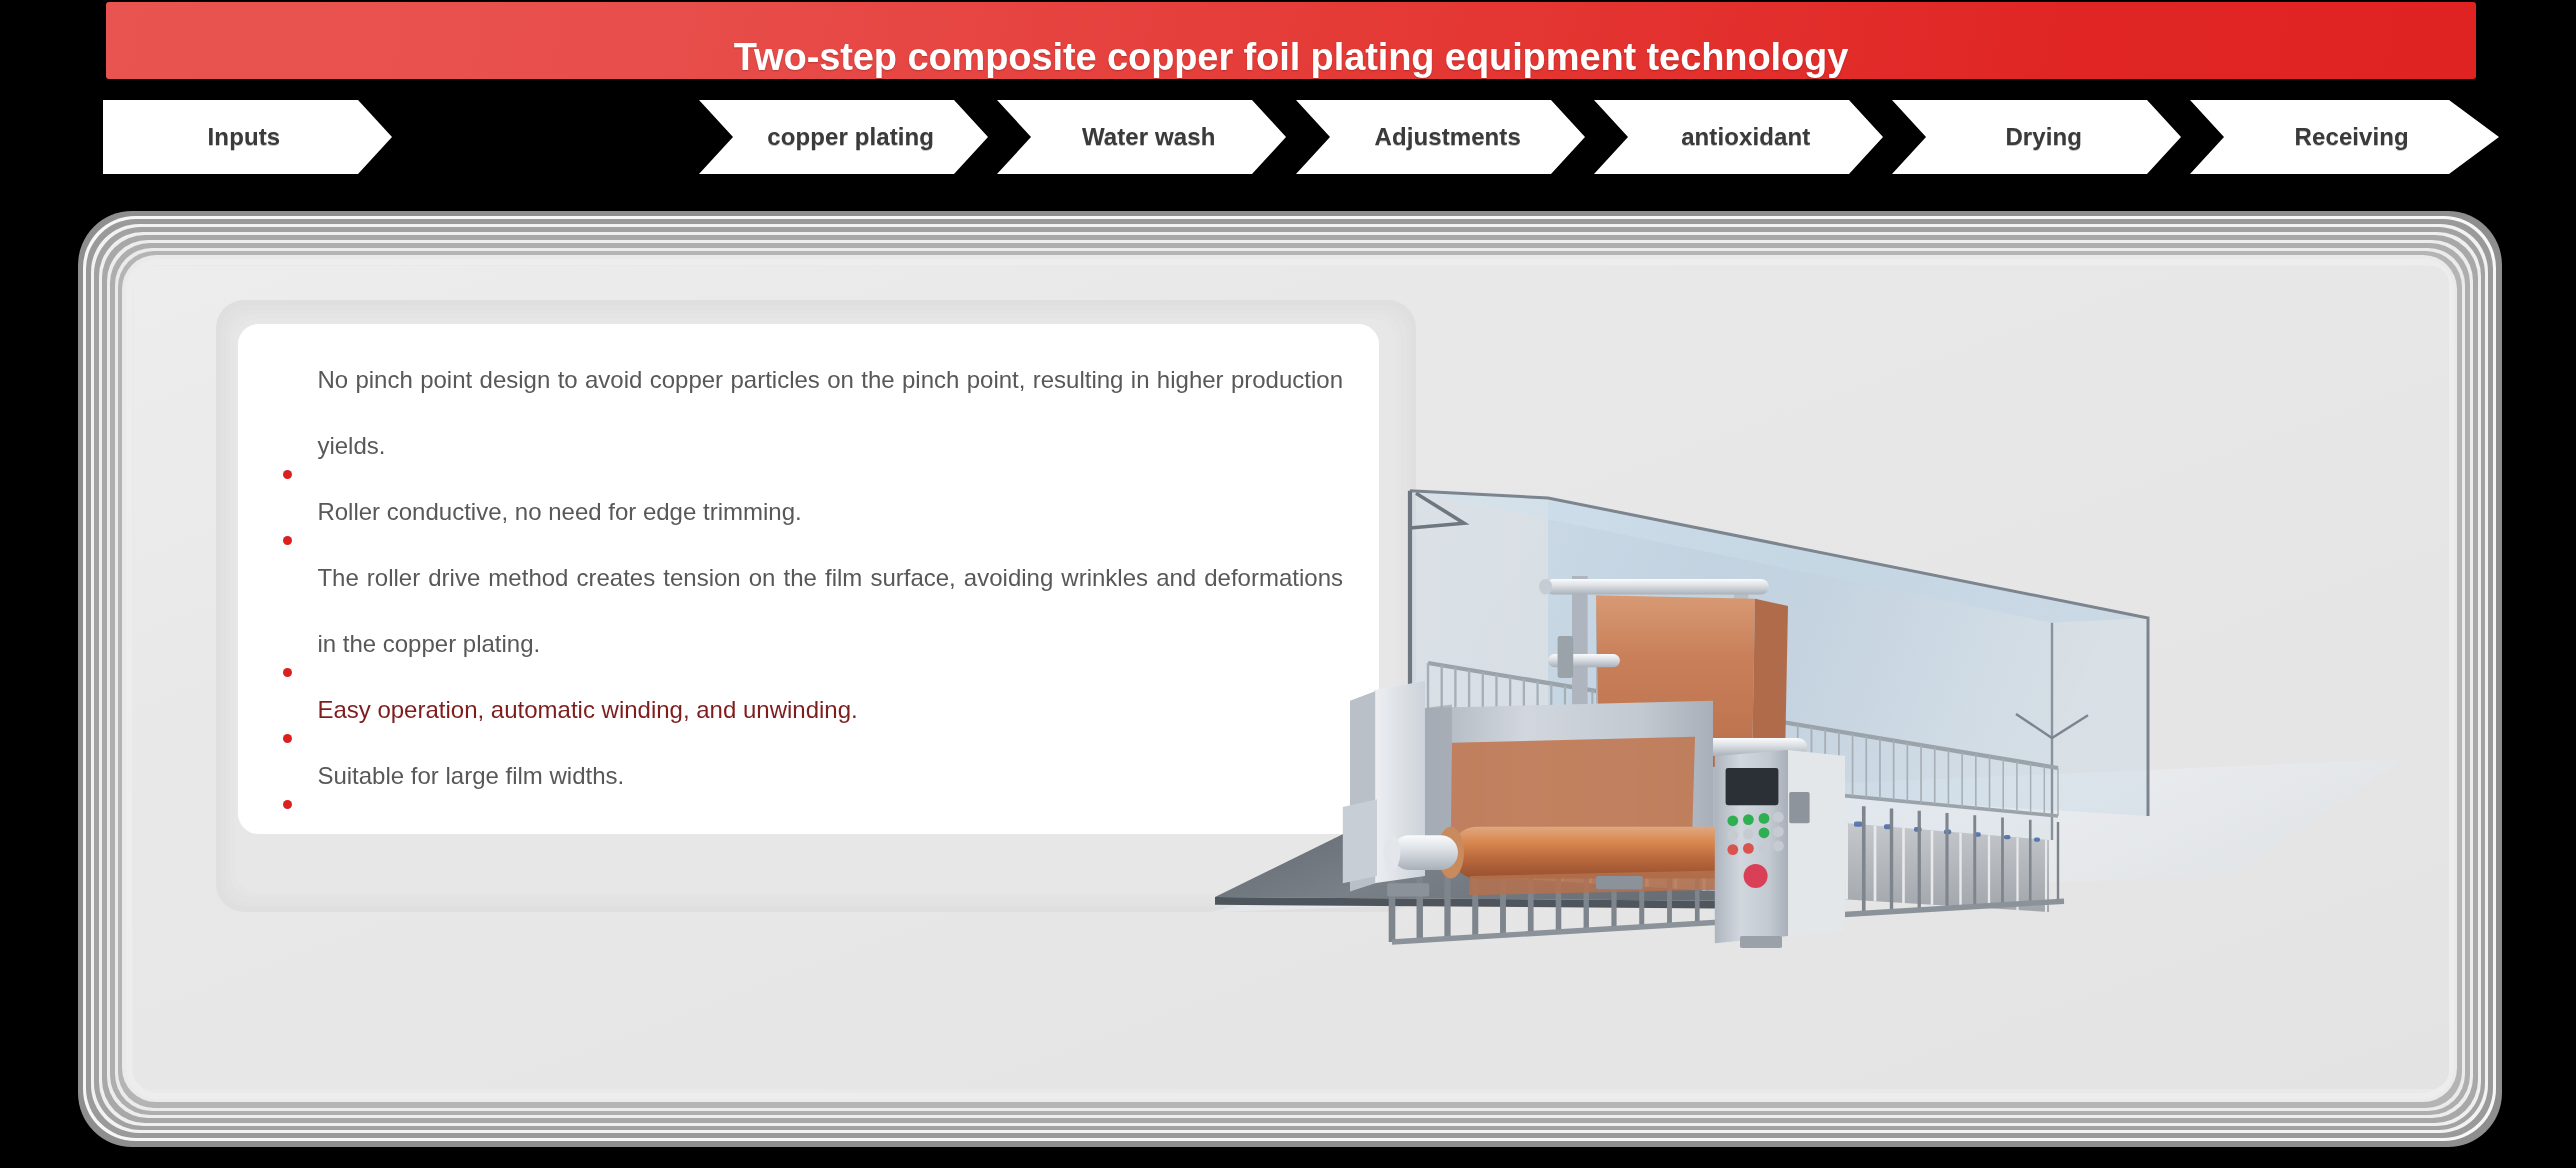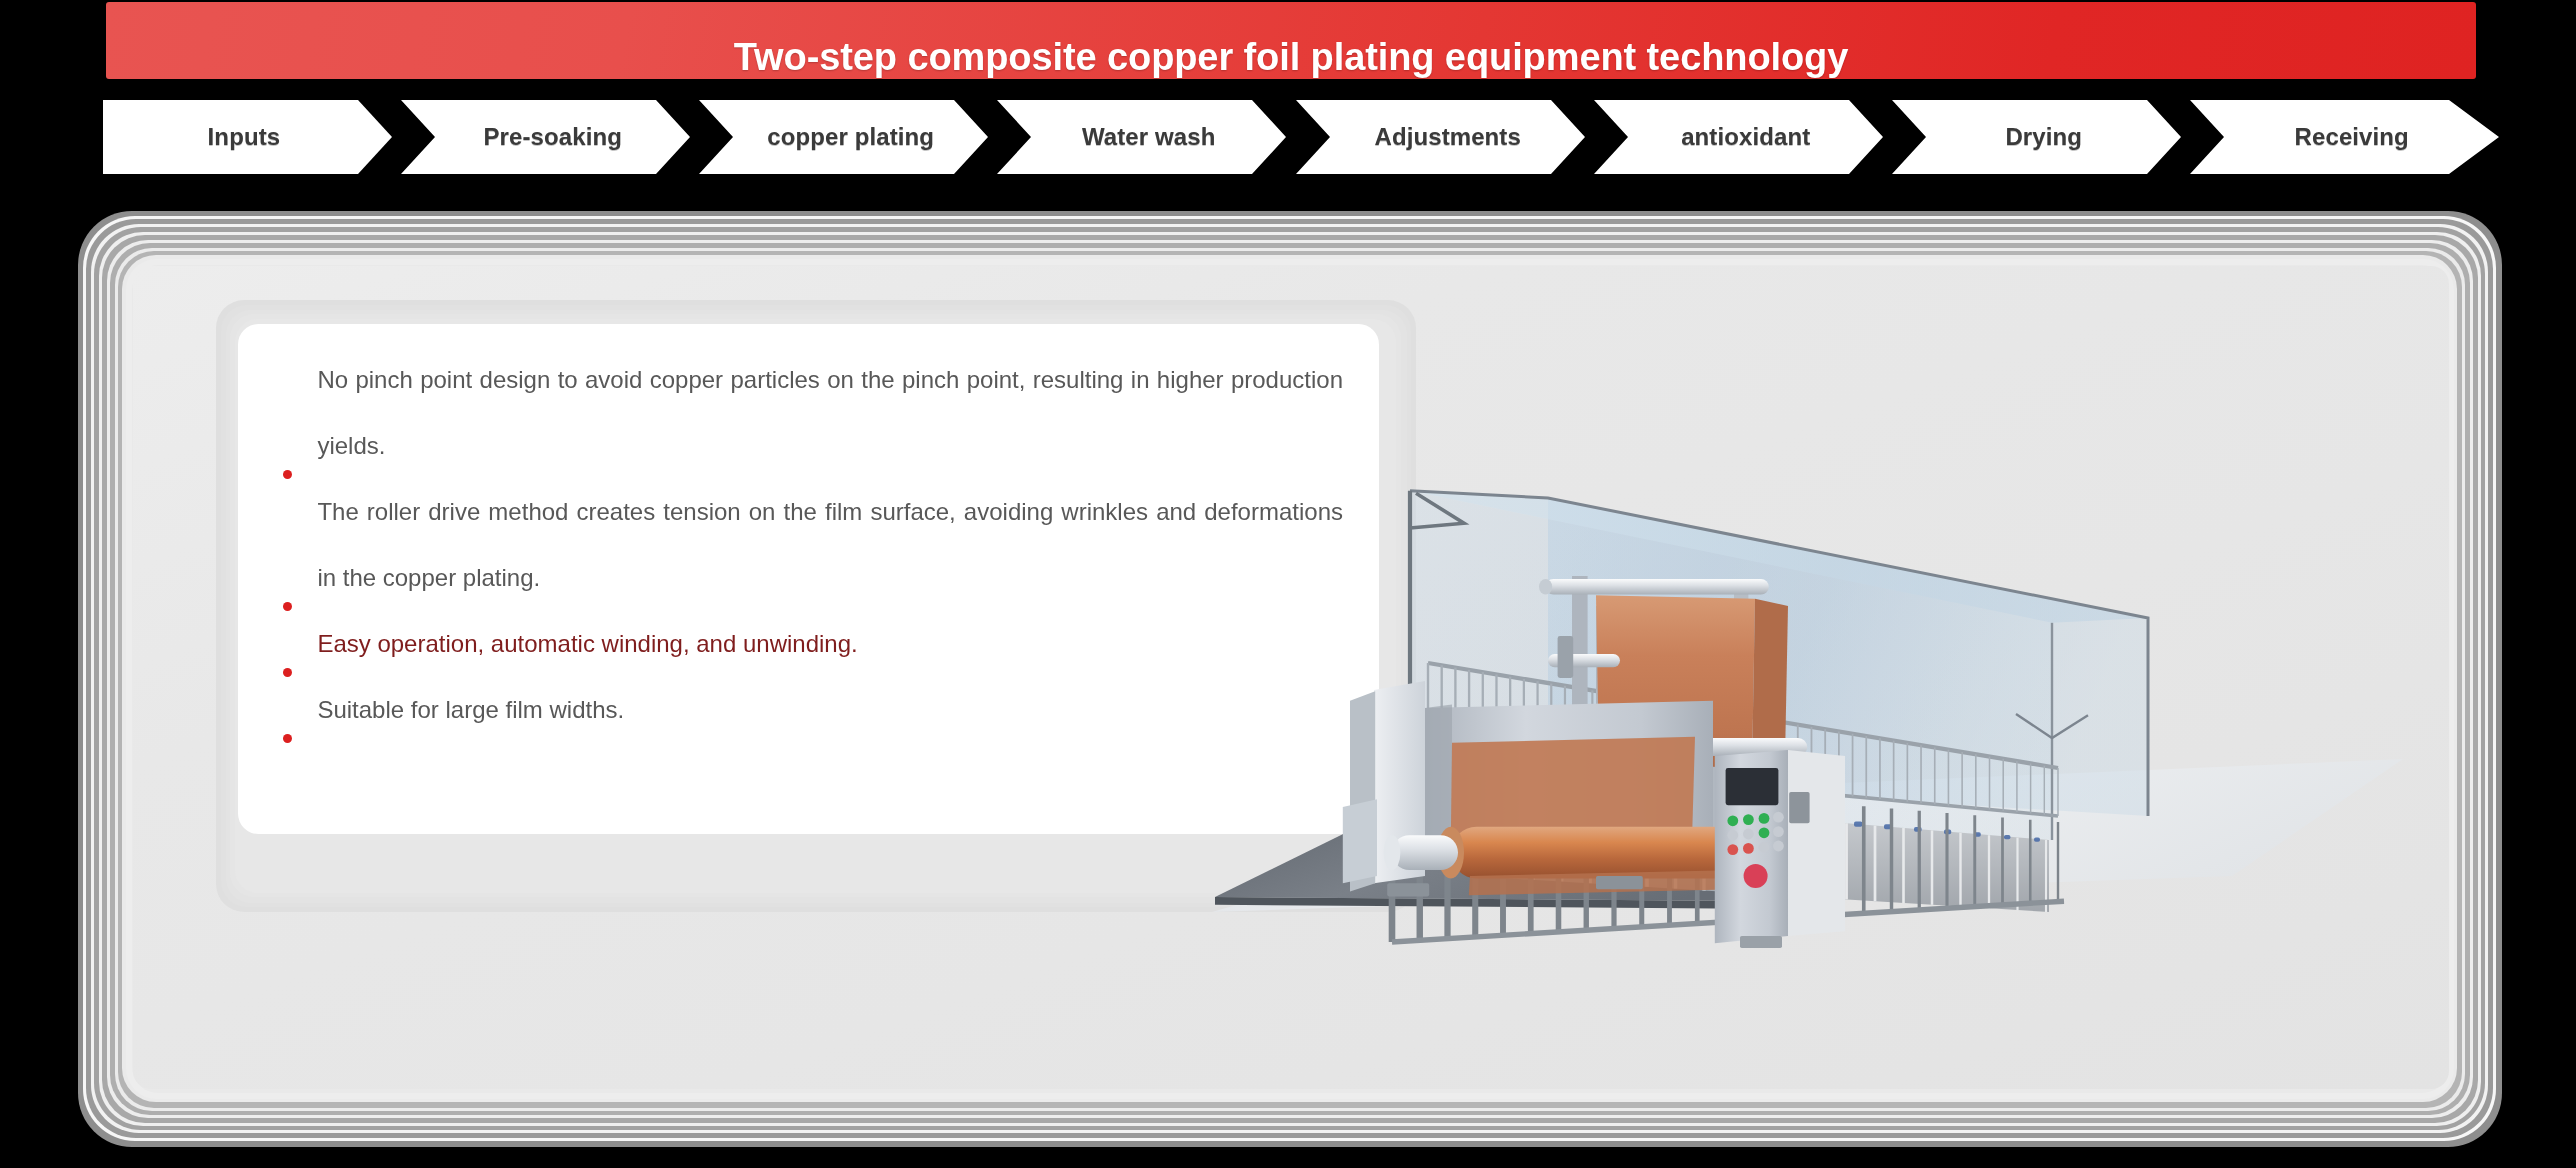--- a/index.html
+++ b/index.html
@@ -125,23 +125,20 @@
 
 <div id="slide">
 
   <div class="title-banner">
     <div class="t">Two-step composite copper foil plating equipment technology</div>
   </div>
 
   <div class="chev-row" id="chevRow">
       <div class="chev first" style="left: 0px; width: 289px;">
         <span class="lbl" style="transform: translateX(-3.6px);">Inputs</span>
-      </div>
-      <div class="chev mid" style="left: 298px; width: 289px;">
-        <span class="lbl">Pre-soaking</span>
       </div>
       <div class="chev mid" style="left: 894px; width: 289px;">
         <span class="lbl">Water wash</span>
       </div>
       <div class="chev mid" style="left: 596px; width: 289px;">
         <span class="lbl">copper plating</span>
       </div>
       <div class="chev mid" style="left: 1193px; width: 289px;">
         <span class="lbl">Adjustments</span>
       </div>
@@ -181,20 +178,24 @@
       <div class="card-sh" style="left: 9.6px; top: 9.6px; width: 1181px; height: 593px; background: rgb(227, 227, 227); border-radius: 25px;"></div>
       <div class="card-sh" style="left: 14.4px; top: 14.4px; width: 1171px; height: 583px; background: rgb(229, 229, 229); border-radius: 24px;"></div>
       <div class="card-sh" style="left: 19px; top: 19px; width: 1161px; height: 574px; background: rgb(231, 231, 231); border-radius: 23px;"></div>
     </div>
 
   <div class="text-card">
     <ul class="bullets" id="bulletList">
         <li class="bullet">
           <span class="dot" style="background: rgb(220, 31, 31);"></span>
           <span class="txt nolast" style="color: rgb(88, 88, 88);">No pinch point design to avoid copper particles on the pinch point, resulting in higher production yields.</span>
+        </li>
+        <li class="bullet single">
+          <span class="dot" style="background: rgb(220, 31, 31);"></span>
+          <span class="txt nolast" style="color: rgb(88, 88, 88);">Roller conductive, no need for edge trimming.</span>
         </li>
         <li class="bullet">
           <span class="dot" style="background: rgb(220, 31, 31);"></span>
           <span class="txt nolast" style="color: rgb(88, 88, 88);">The roller drive method creates tension on the film surface, avoiding wrinkles and deformations in the copper plating.</span>
         </li>
         <li class="bullet single">
           <span class="dot" style="background: rgb(220, 31, 31);"></span>
           <span class="txt nolast" style="color: #7f1d1d;">Easy operation, automatic winding, and unwinding.</span>
         </li>
         <li class="bullet single">

